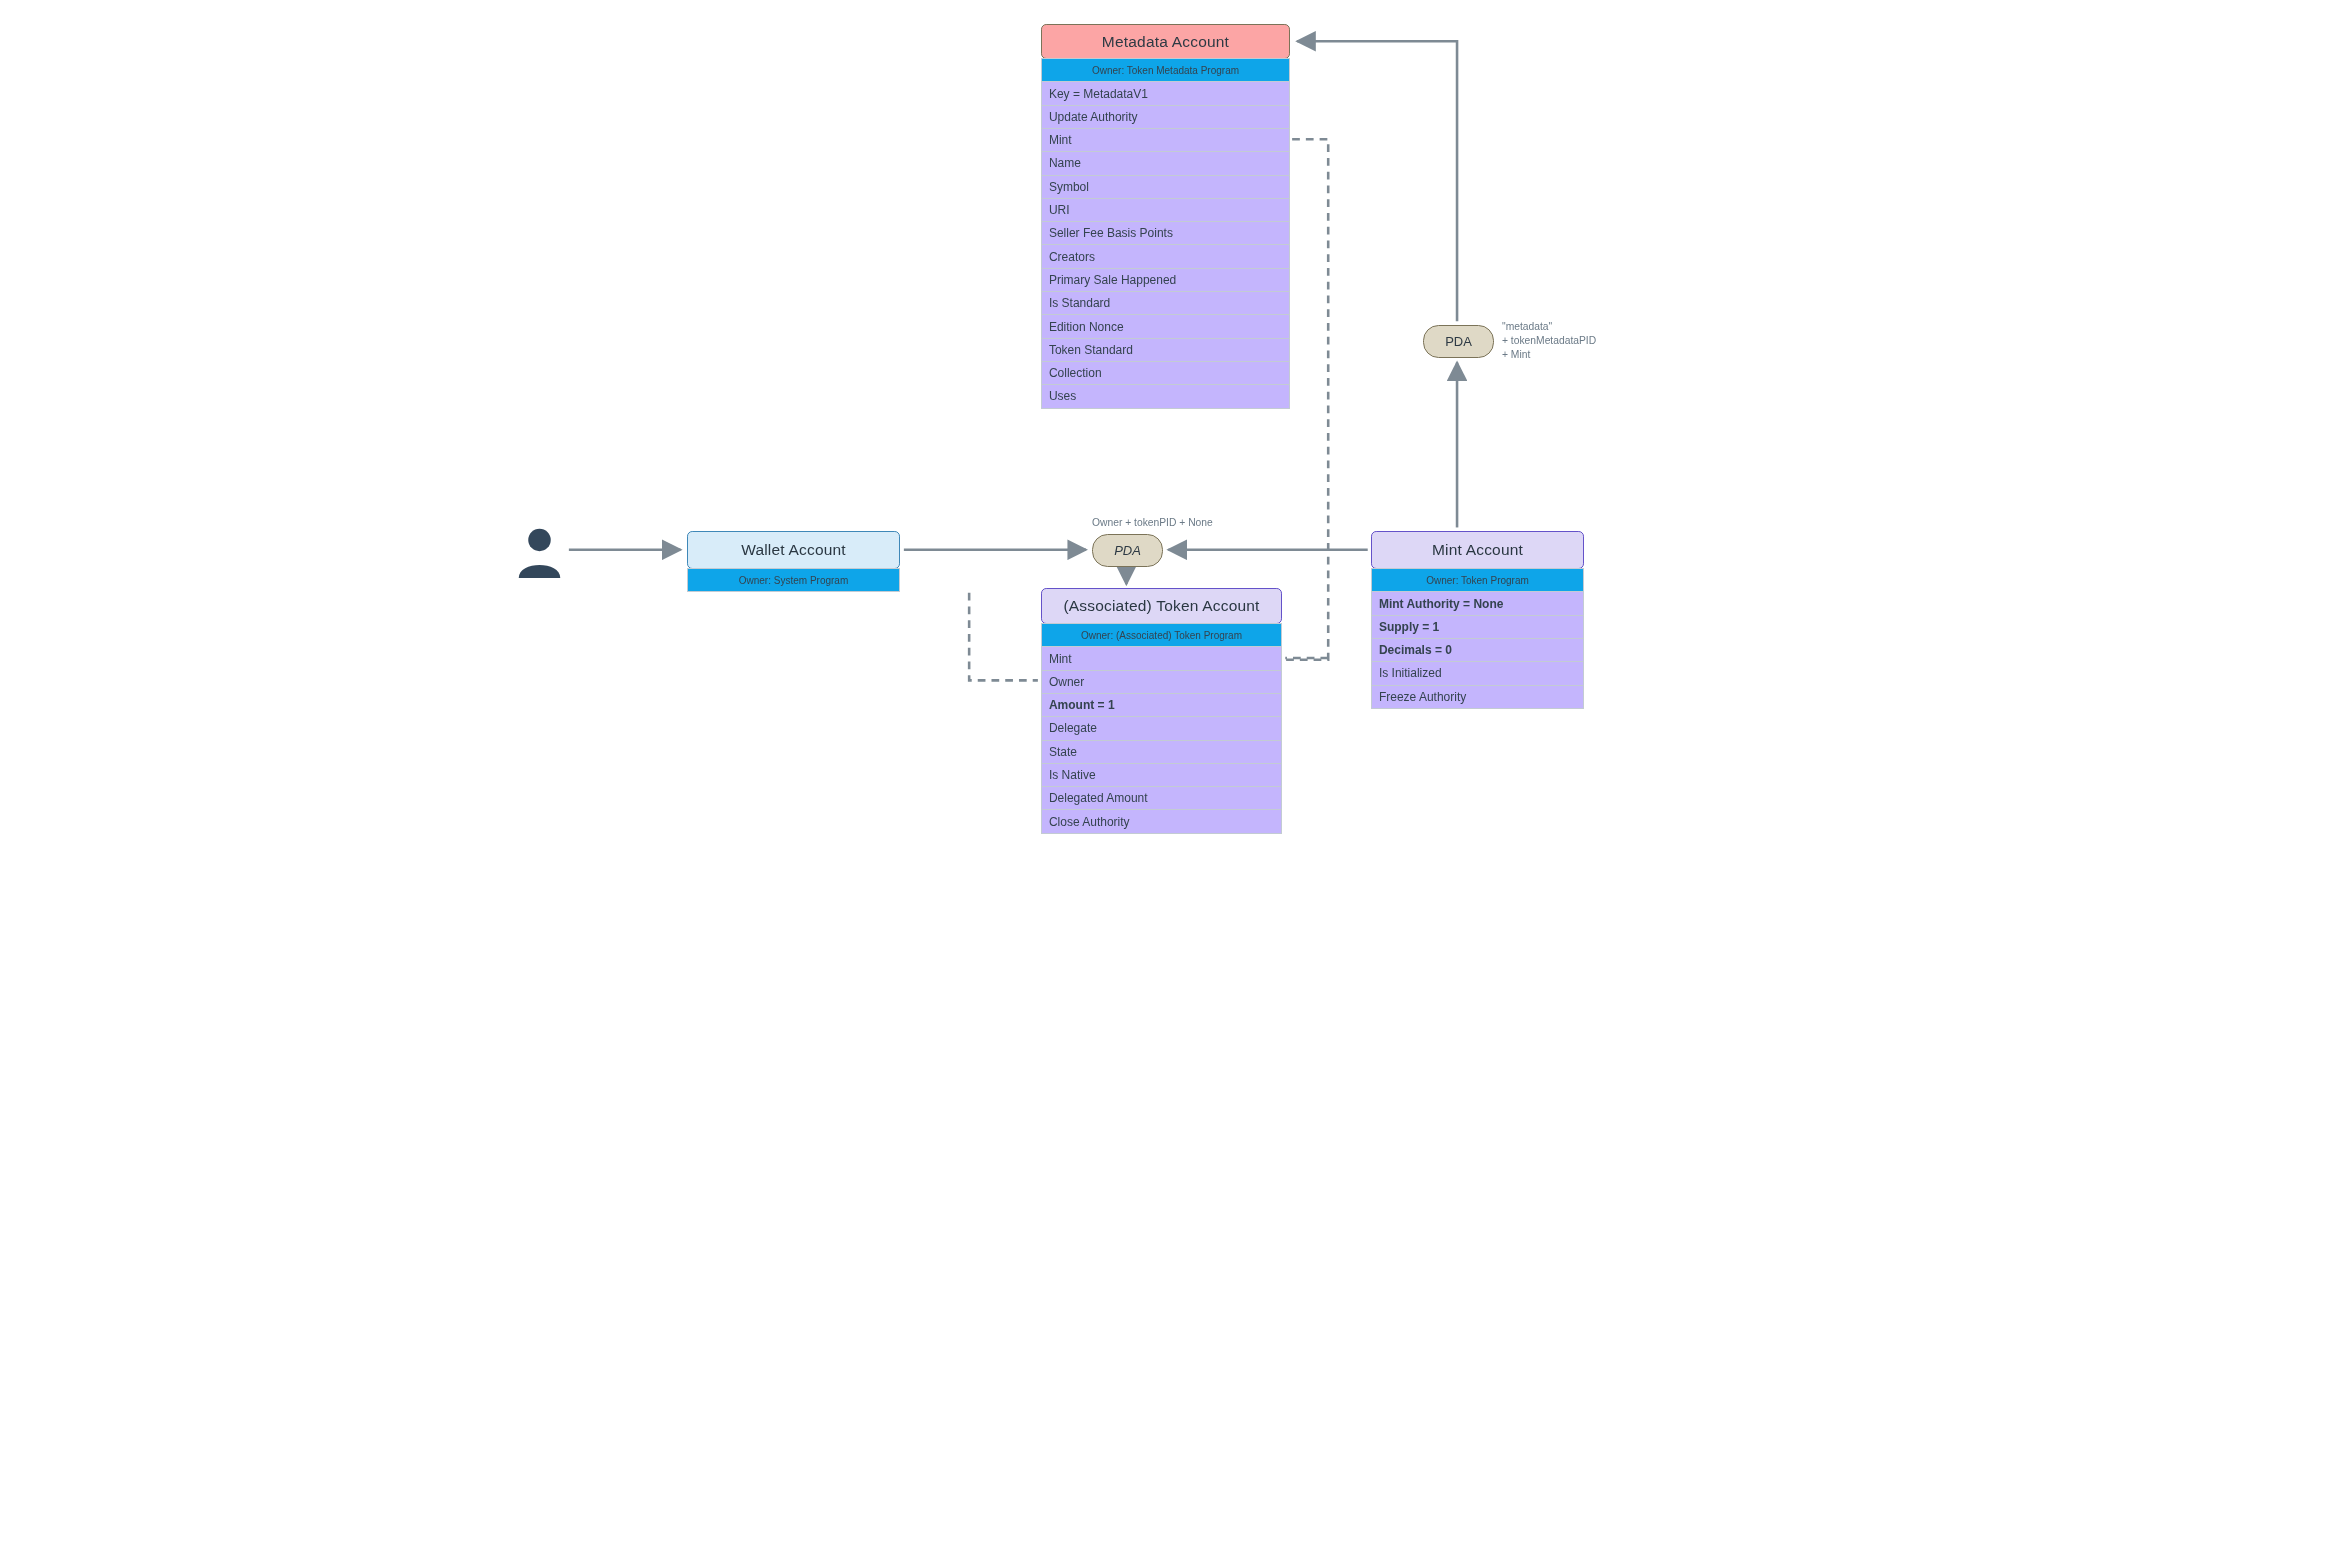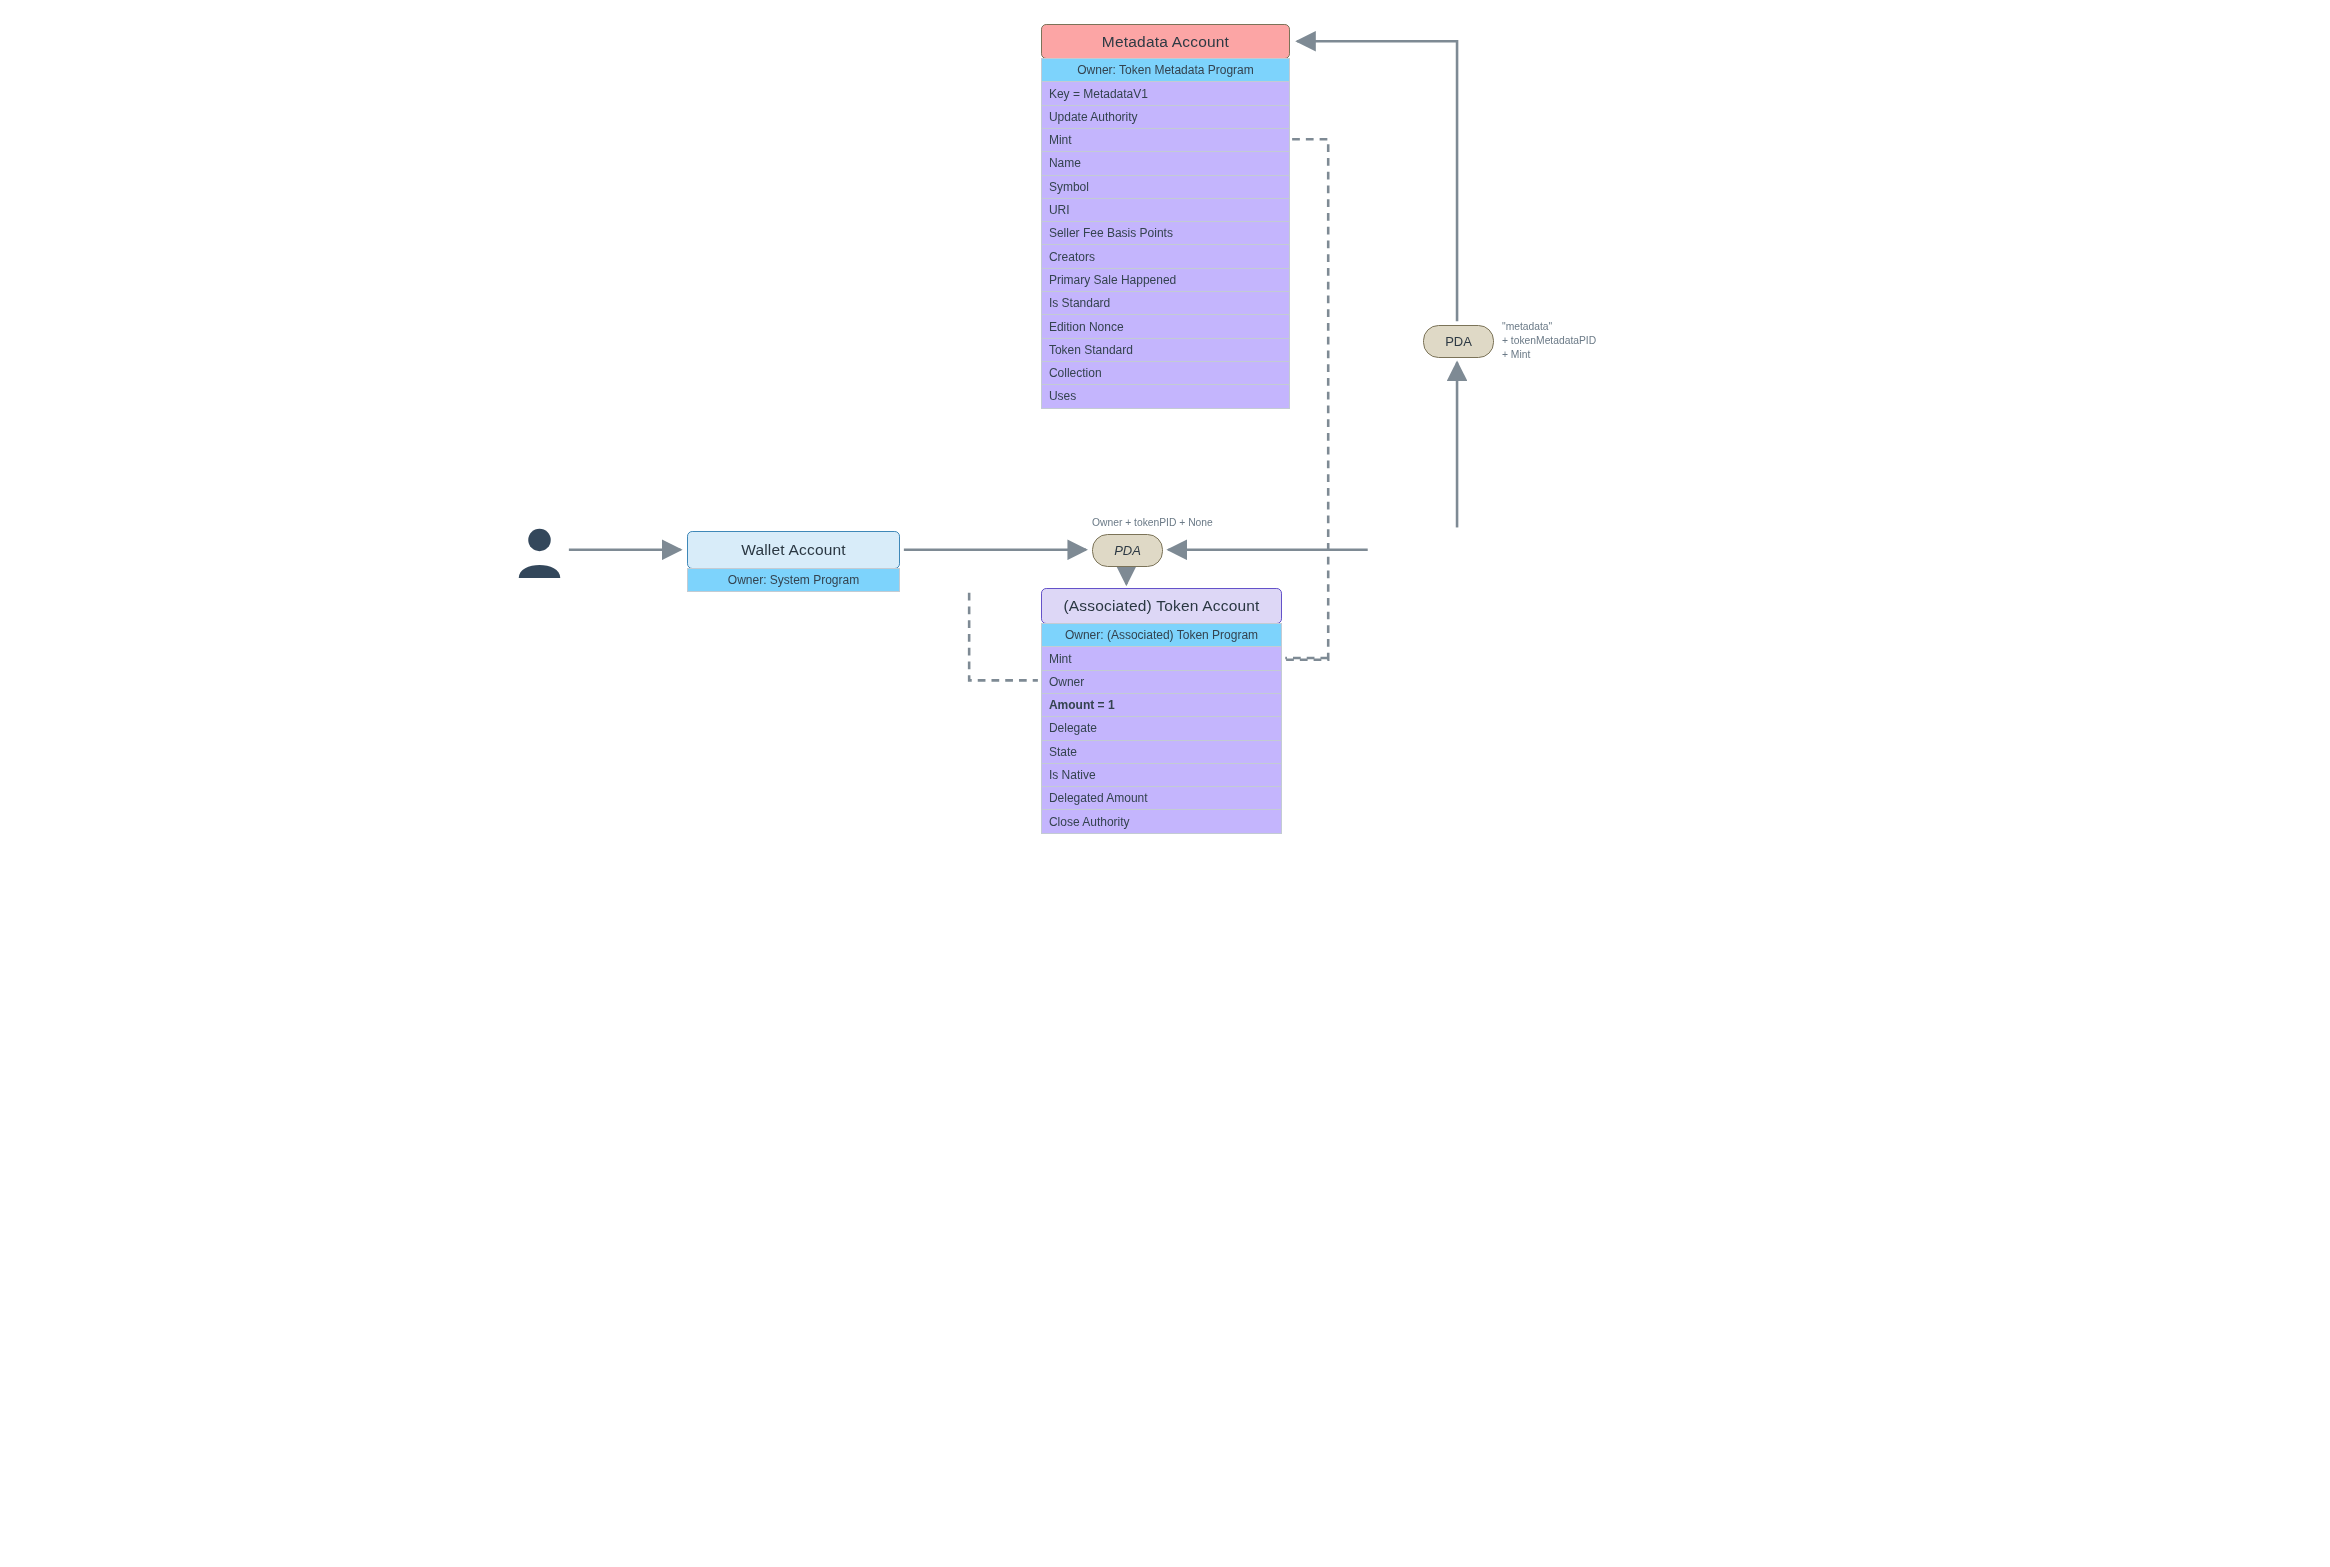--- a/index.html
+++ b/index.html
@@ -2,21 +2,21 @@
 <html style="font-size:13.7px"><head>
 <meta charset="utf-8">
 <style>
   html,body{margin:0;padding:0;background:#fff;font-family:"Segoe UI",Arial,Helvetica,sans-serif;color:#2a3742;}
   .stage{position:relative;width:1340px;height:902px;margin:0 auto;}
   svg.connectors{position:absolute;left:0;top:0;width:1340px;height:902px;pointer-events:none;}
   .acct{position:absolute;}
   .acct .title{height:33px;border:1.7px solid;border-radius:5.2px;display:flex;align-items:center;justify-content:center;font-size:15.5px;letter-spacing:0.2px;}
   .acct .fields{margin-top:-0.9px;}
   .acct .row{height:22.3px;border:0.9px solid #c3cbd3;border-top:none;background:#c4b5fd;display:flex;align-items:center;padding:0 6.9px;font-size:12px;color:#34434f;}
-  .acct .row.owner{background:#7dd3fc;font-size:12px;justify-content:center;border-top:0.9px solid #c3cbd3;}
+  .acct .row.owner{background:#0ea5e9;font-size:10px;justify-content:center;border-top:0.9px solid #c3cbd3;}
   .acct .row.ital{}
   .acct .row.bold{font-weight:700;}
   
   .metadata{left:546px;top:24px;width:249px;}
   .metadata .title{background:#fca5a5;border-color:#7b7358;color:#2e3a44;}
   
   .wallet{left:192px;top:531px;width:213px;border-radius:17px;}
   .wallet .title{background:#d8ecf9;border-color:#3f88b8;height:36px;font-size:15.5px;}
   
   .atoken{left:546px;top:588px;width:241px;}
@@ -118,20 +118,31 @@
         <div class="row ">Owner</div>
         <div class="row bold">Amount = 1</div>
         <div class="row ital">Delegate</div>
         <div class="row ">State</div>
         <div class="row ital">Is Native</div>
         <div class="row ">Delegated Amount</div>
         <div class="row ital">Close Authority</div>
     </div>
   </div>
 
+  <div class="acct mint">
+    <div class="title">Mint Account</div>
+    <div class="fields">
+      <div class="row owner">Owner: Token Program</div>
+      <div class="row bold ital">Mint Authority = None</div>
+        <div class="row bold">Supply = 1</div>
+        <div class="row bold">Decimals = 0</div>
+        <div class="row ">Is Initialized</div>
+        <div class="row ital">Freeze Authority</div>
+    </div>
+  </div>
 
   <div class="pda pda2">PDA</div>
   <div class="tip tip2" style="white-space:pre;">"metadata"
 + tokenMetadataPID
 + Mint</div>
 
 </div>
 
 
 </body></html>

